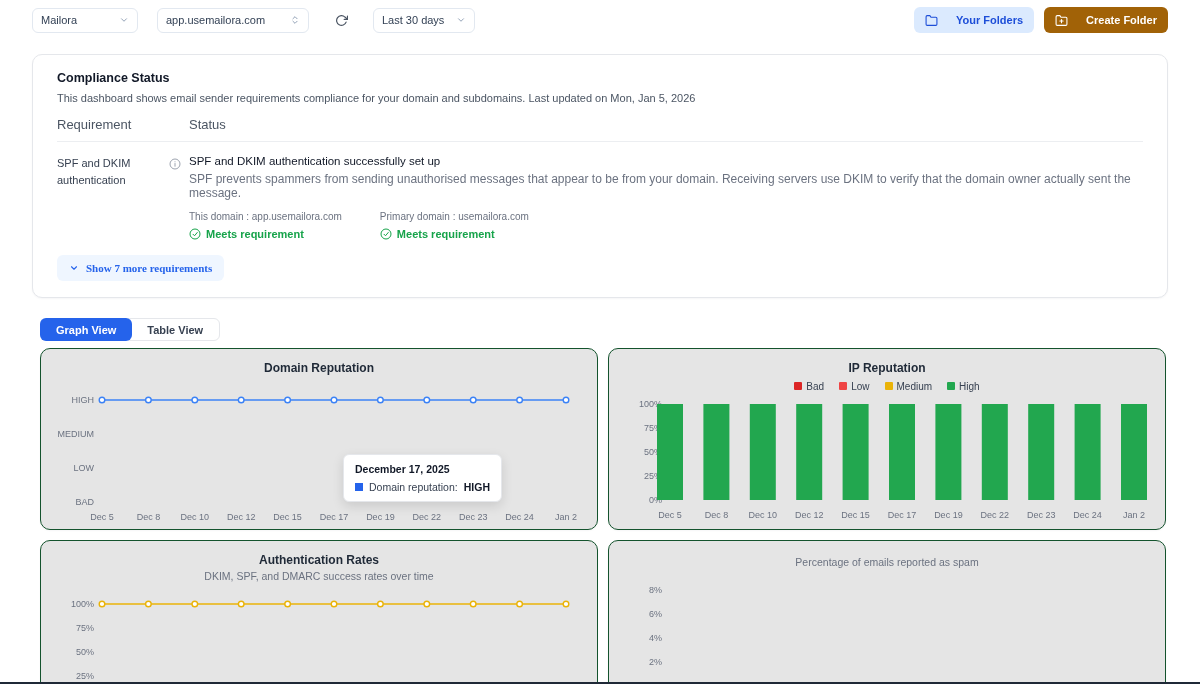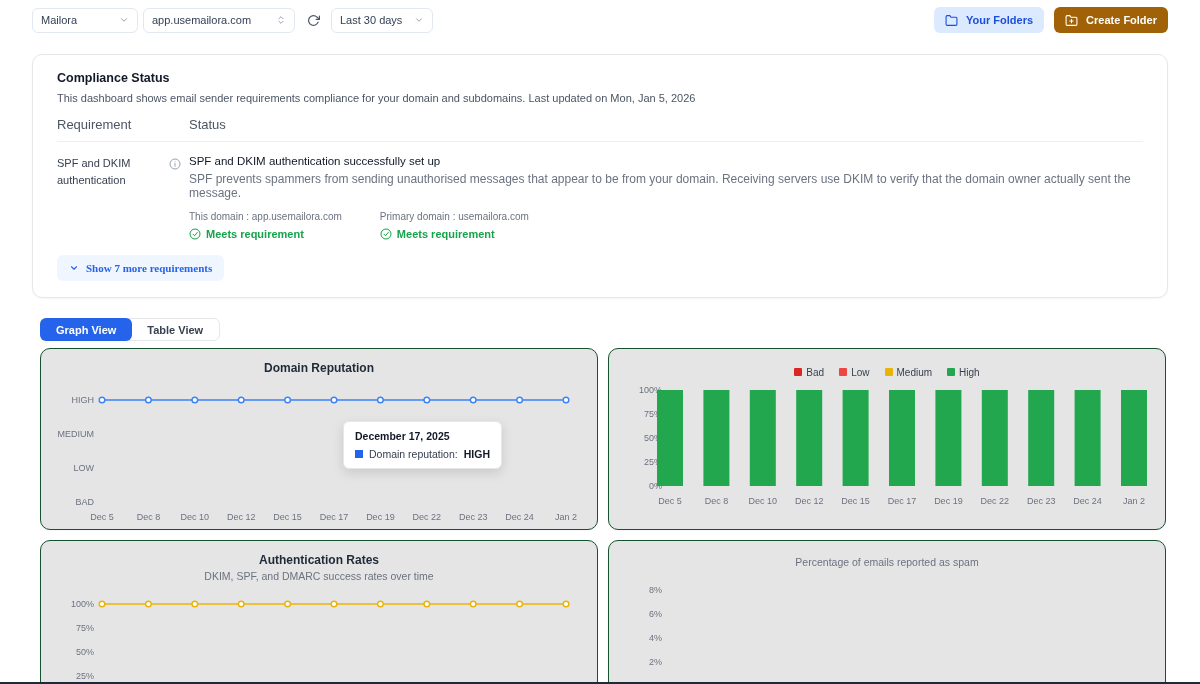--- a/index.html
+++ b/index.html
@@ -2,28 +2,28 @@
 <html><head>
 <meta charset="utf-8">
 <style>
   *{margin:0;padding:0;box-sizing:border-box}
   html,body{background:#fff}
   body{font-family:"Liberation Sans",sans-serif;color:#111827;-webkit-font-smoothing:antialiased}
   .page{width:1200px;height:684px;background:#fff;position:relative;overflow:hidden;border-bottom:2px solid #1f2937}
 
   
   .topbar{display:flex;align-items:center;justify-content:space-between;padding:7px 32px 6px}
-  .topbar-left{display:flex;align-items:flex-start;gap:5px}
+  .topbar-left{display:flex;align-items:flex-start;gap:19px}
   .topbar-right{display:flex;align-items:center;gap:10px}
   .select{display:flex;align-items:center;justify-content:space-between;border:1px solid #e2e8f0;border-radius:6px;height:25px;padding:0 8px;font-size:11px;color:#334155;background:#fff;cursor:pointer;gap:6px}
   .select.brand{width:106px}
   .select.domain{width:152px}
   .select.range{width:102px}
   .icon-btn{width:26px;height:25px;display:flex;align-items:center;justify-content:center;background:#fff;border:none;cursor:pointer;color:#4b5563}
-  .btn{display:inline-flex;align-items:center;gap:8px;height:26px;padding:0 11px;border-radius:6px;font-size:11px;font-weight:700;border:none;cursor:pointer;font-family:inherit}
+  .btn{display:inline-flex;align-items:center;gap:18px;height:26px;padding:0 11px;border-radius:6px;font-size:11px;font-weight:700;border:none;cursor:pointer;font-family:inherit}
   .btn.secondary{background:#dbeafe;color:#1d4ed8}
   .btn.primary{background:#a16207;color:#fff}
 
   
   .card{border:1px solid #e5e7eb;border-radius:10px;margin:15px 32px 0;padding:16px 24px 16px;box-shadow:0 1px 2px rgba(16,24,40,.04);background:#fff}
   .comp-title{font-size:12.5px;font-weight:700;margin-bottom:7px;color:#111827}
   .comp-desc{font-size:11px;color:#4b5563;margin-bottom:13px}
   .comp-head{display:flex;font-size:13px;color:#4b5563;padding-bottom:9px;border-bottom:1px solid #eceef1}
   .comp-head .col-req{width:132px}
   .req-row{display:flex;padding-top:13px}
@@ -48,21 +48,21 @@
   .chart-card{border:1px solid #14532d;border-radius:10px;padding:12px 15px;position:relative;box-shadow:0 1px 2px rgba(16,24,40,.04);background:#e5e5e5}
   .chart-title{font-size:12px;font-weight:700;text-align:center;color:#1f2937}
   .chart-sub{font-size:10.5px;color:#6b7280;text-align:center;margin-top:3px}
   .chart-legend{display:flex;justify-content:center;gap:15px;font-size:10px;color:#374151;margin-top:4px;height:14px;align-items:center}
   .legend-item{display:inline-flex;align-items:center;gap:4px}
   .legend-dot{width:8px;height:8px;display:inline-block;border-radius:1px}
   svg.chart{display:block;margin-top:3px}
   .tick{font-family:"Liberation Sans",sans-serif;font-size:9px;fill:#6b7280}
 
   
-  .tooltip{position:absolute;left:302px;top:72px;background:#fff;border:1px solid #e5e7eb;border-radius:6px;box-shadow:0 4px 12px rgba(0,0,0,.12);padding:8px 11px;font-size:10.5px;z-index:2;white-space:nowrap}
+  .tooltip{position:absolute;left:302px;top:105px;background:#fff;border:1px solid #e5e7eb;border-radius:6px;box-shadow:0 4px 12px rgba(0,0,0,.12);padding:8px 11px;font-size:10.5px;z-index:2;white-space:nowrap}
   .tt-date{font-weight:700;margin-bottom:6px;color:#111827}
   .tt-row{display:flex;align-items:center;gap:6px;color:#374151}
   .tt-row b{color:#111827}
   .tt-swatch{width:8px;height:8px;display:inline-block}
 </style>
 </head>
 <body>
 
 <div class="page">
 
@@ -205,20 +205,21 @@
         <div class="tt-date">December 17, 2025</div>
         <div class="tt-row">
           <span class="tt-swatch" style="background: rgb(37, 99, 235);"></span>
           <span>Domain reputation:</span>
           <b>HIGH</b>
         </div>
       </div>
     </div>
 
     <div class="chart-card">
+      <div class="chart-title">IP Reputation</div>
       <div class="chart-legend">
           <span class="legend-item"><span class="legend-dot" style="background: rgb(220, 38, 38);"></span>Bad</span>
           <span class="legend-item"><span class="legend-dot" style="background: rgb(239, 68, 68);"></span>Low</span>
           <span class="legend-item"><span class="legend-dot" style="background: rgb(234, 179, 8);"></span>Medium</span>
           <span class="legend-item"><span class="legend-dot" style="background: rgb(34, 167, 79);"></span>High</span>
         </div>
       <svg class="chart" width="526" height="130">
           <text x="38" y="107" text-anchor="end" class="tick">0%</text>
           <text x="38" y="83" text-anchor="end" class="tick">25%</text>
           <text x="38" y="59" text-anchor="end" class="tick">50%</text>

